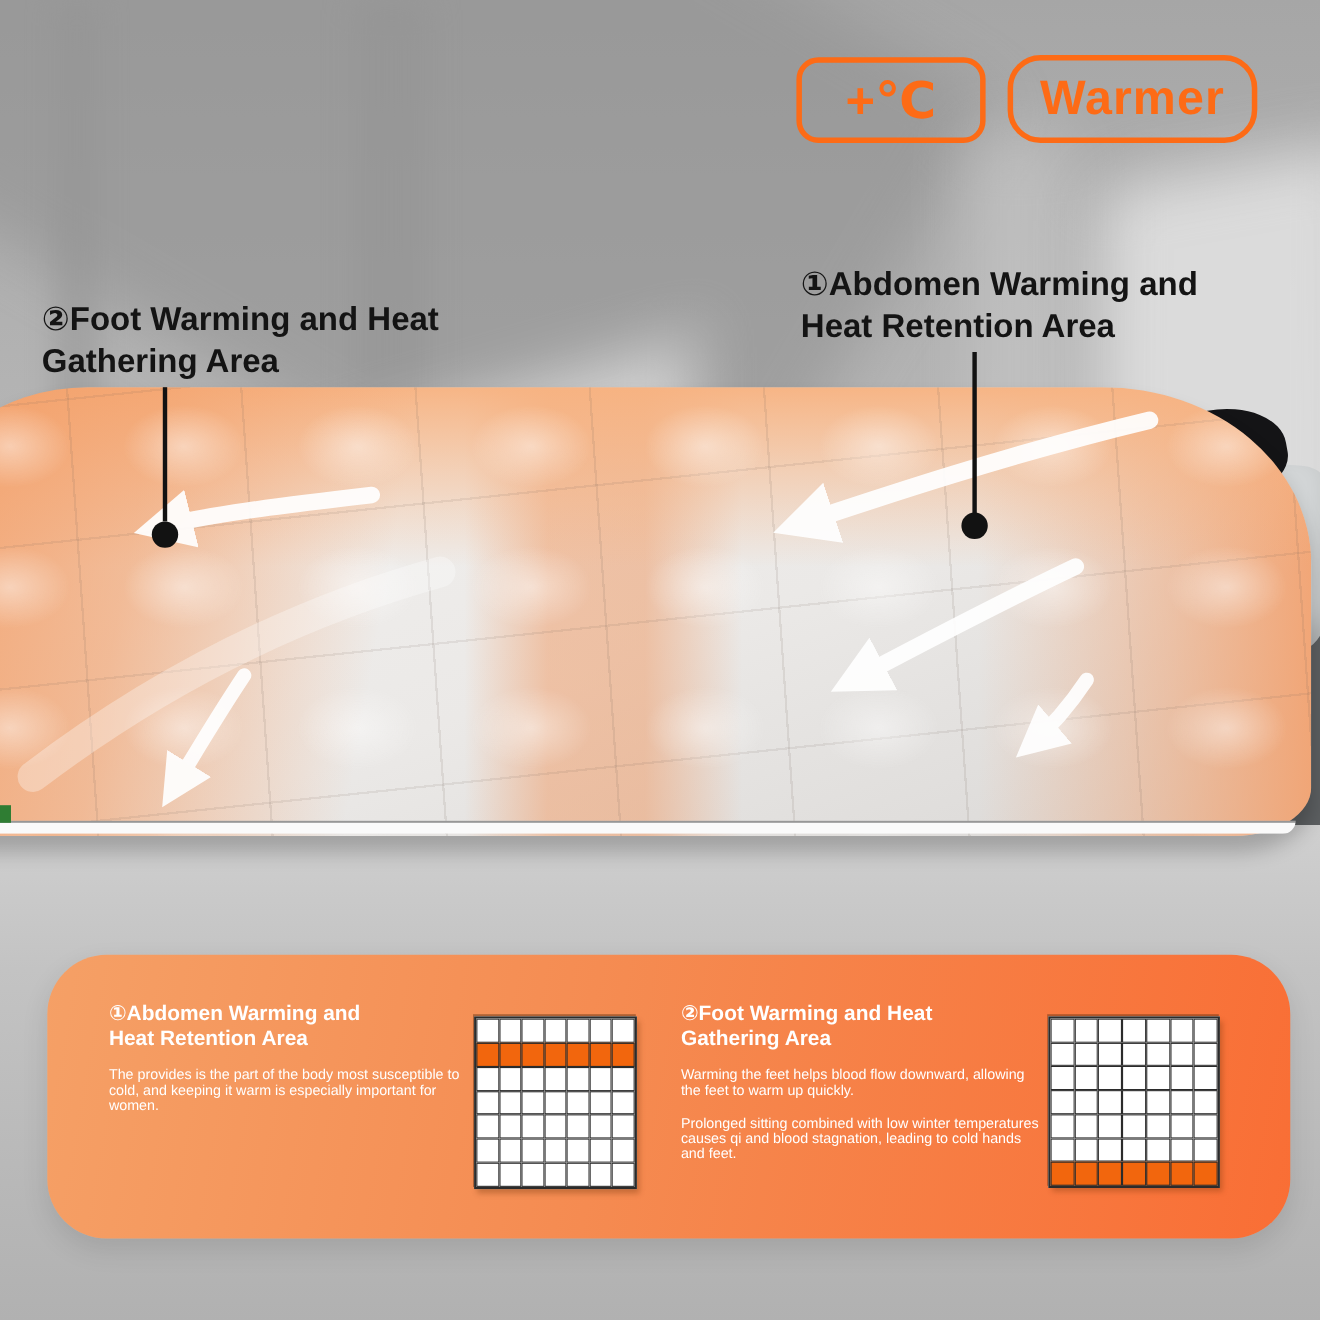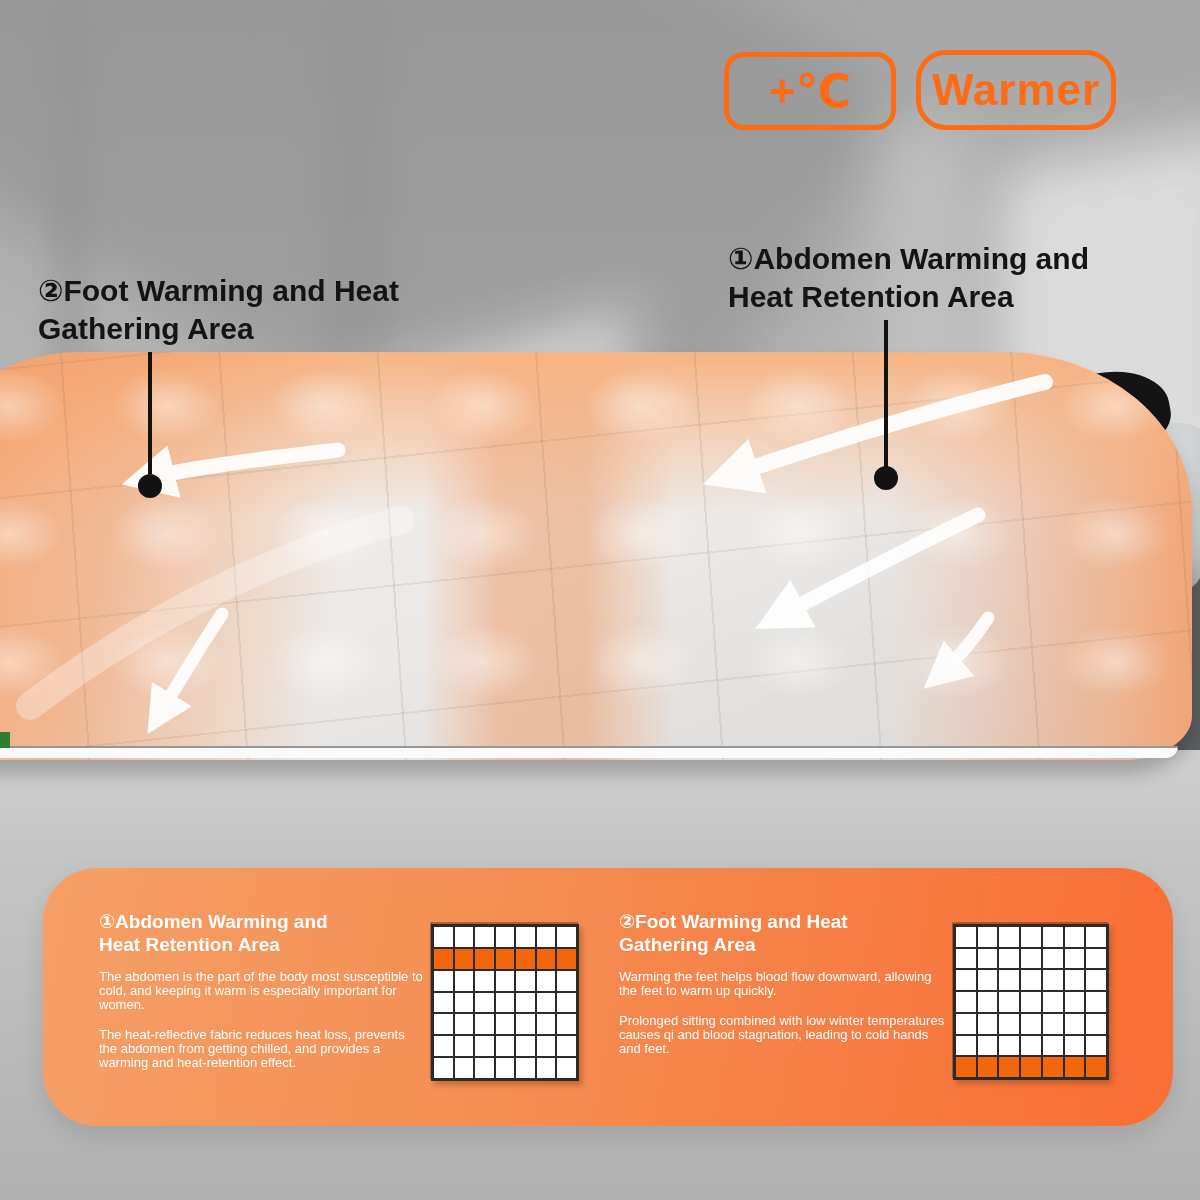--- a/index.html
+++ b/index.html
@@ -51,21 +51,21 @@
      border-top:2px solid rgba(70,70,70,.55);border-radius:0 0 40px 30px;}
   .green-tag{position:absolute;left:0;top:732px;width:10px;height:16px;background:#2f7d33;}
 
   
   .arrows{position:absolute;left:0;top:0;}
 
   
   .badge{position:absolute;display:flex;align-items:center;justify-content:center;
          border:5px solid var(--accent);color:var(--accent);font-weight:700;}
   .badge.temp{left:724px;top:52px;width:172px;height:78px;border-radius:20px;font-size:46px;}
-  .badge.warm{left:916px;top:50px;width:200px;height:80px;border-radius:30px;font-size:44px;letter-spacing:1px;}
+  .badge.warm{left:916px;top:50px;width:227px;height:80px;border-radius:30px;font-size:44px;letter-spacing:1px;}
 
   
   .callout{position:absolute;color:#141414;font-size:30px;line-height:38px;font-weight:700;}
   .callout .ln{display:block;}
   .callout-line{position:absolute;width:4px;background:#121212;}
   .callout-dot{position:absolute;width:24px;height:24px;border-radius:50%;background:#121212;}
   .co-left{left:38px;top:272px;width:430px;}
   .co-left-line{left:148px;top:352px;height:122px;}
   .co-left-dot{left:138px;top:474px;}
   .co-right{left:728px;top:240px;width:440px;}
@@ -148,22 +148,21 @@
   </div>
   <div class="callout-line co-right-line"></div>
   <div class="callout-dot co-right-dot"></div>
 
   <div class="panel">
     <div class="pcol left">
       <h3 class="phead">
         <span>①Abdomen Warming and</span>
         <span>Heat Retention Area</span>
       </h3>
-      <p class="ppara">The abdomen is the part of the body most susceptible to cold, and keeping it warm is especially important for women.</p>
-      <p class="ppara">The heat-reflective fabric reduces heat loss, prevents the abdomen from getting chilled, and provides a warming and heat-retention effect.</p>
+      <p class="ppara">The provides is the part of the body most susceptible to cold, and keeping it warm is especially important for women.</p>
     </div>
     <div class="pgrid gleft" style="grid-template-columns: repeat(7, 1fr); grid-template-rows: repeat(7, 1fr);">
         <div class="cell"></div>
         <div class="cell"></div>
         <div class="cell"></div>
         <div class="cell"></div>
         <div class="cell"></div>
         <div class="cell"></div>
         <div class="cell"></div>
         <div class="cell hot"></div>

